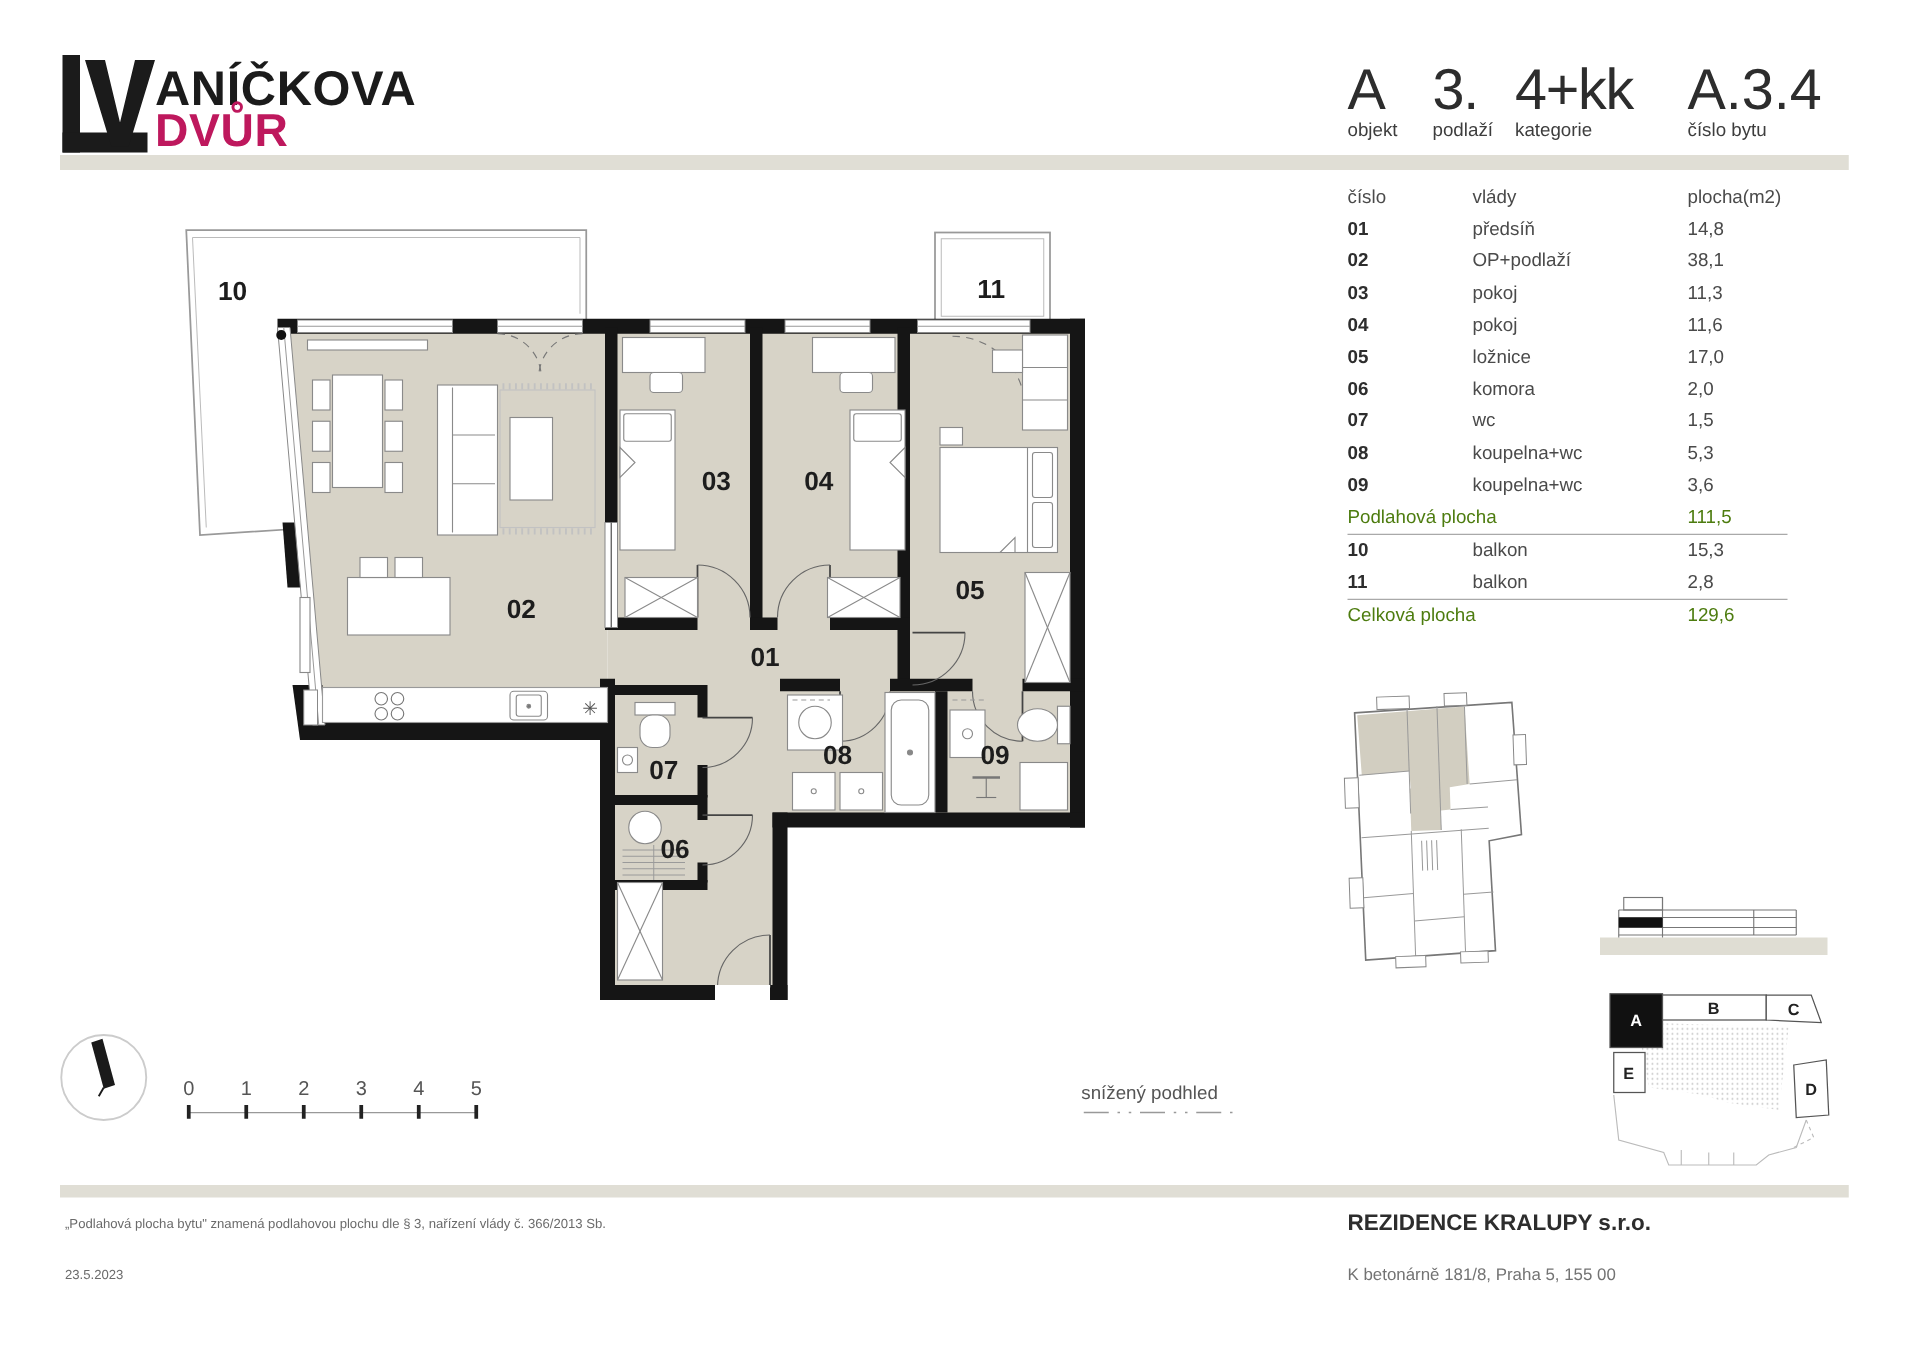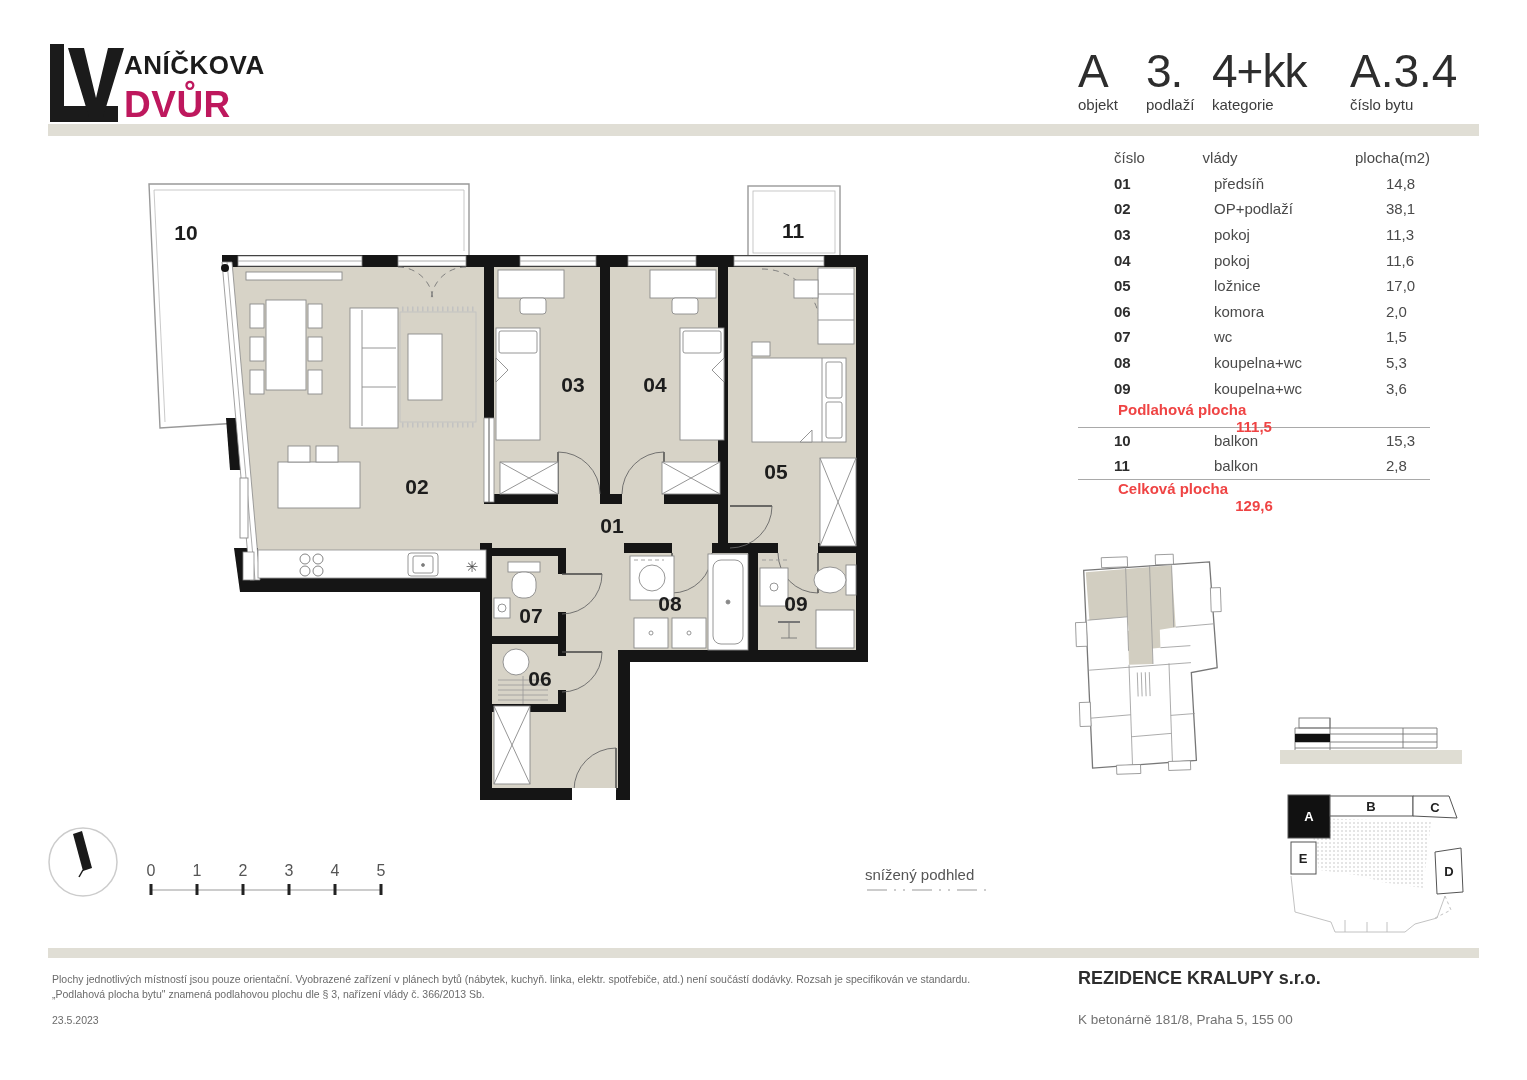--- a/index.html
+++ b/index.html
@@ -1,36 +1,36 @@
 <!DOCTYPE html>
 <html><head>
 <meta charset="utf-8">
 <style>
   html,body{margin:0;padding:0;background:#fff;}
   .page{position:relative;width:1527px;height:1080px;background:#ffffff;
         font-family:"Liberation Sans",sans-serif;overflow:hidden;color:#333;}
   .abs{position:absolute;}
   .bar{position:absolute;left:48px;width:1431px;background:#e0ded5;}
   
-  .brand-rest{position:absolute;left:124px;top:50px;font-size:26px;font-weight:800;
+  .brand-rest{position:absolute;left:124px;top:50px;font-size:39px;font-weight:800;
               letter-spacing:.5px;color:#1b1b1b;}
   .brand-line2{position:absolute;left:124px;top:84px;font-size:37px;font-weight:800;
                letter-spacing:.5px;color:#be185d;}
   
   .hval{position:absolute;top:44px;font-size:46px;font-weight:300;color:#2d2d2d;letter-spacing:-1px;}
   .hval.bold{font-weight:400;letter-spacing:0;}
   .hlab{position:absolute;top:96px;font-size:15px;color:#3d3d3d;}
   
   .areas{position:absolute;left:1078px;top:145px;width:352px;font-size:15px;color:#4a4a4a;}
   .trow{display:flex;height:25.6px;align-items:center;}
-  .c1{width:100px;margin-left:36px;} .c2{width:172px;} .c3{flex:1;}
+  .c1{width:100px;} .c2{width:172px;} .c3{flex:1;}
   .wide{width:272px;}
   .num{font-weight:700;color:#2d2d2d;}
   .sumrow{border-top:1px solid #a9a9a9;}
-  .boldrow{font-weight:700;color:#ef4444;flex-direction:column;}
+  .boldrow{font-weight:400;color:#4d7c0f;}
   
   .foot-small{position:absolute;left:52px;top:972px;font-size:10.5px;color:#6b6b6b;
               line-height:15px;white-space:nowrap;}
   .foot-date{position:absolute;left:52px;top:1014px;font-size:10.5px;color:#6b6b6b;}
   .company{position:absolute;left:1078px;top:968px;font-size:18px;font-weight:800;color:#2d2d2d;}
   .address{position:absolute;left:1078px;top:1012px;font-size:13.5px;color:#737373;}
   .legend-text{position:absolute;left:865px;top:866px;font-size:15px;color:#555;}
   svg text.rlabel{font-family:"Liberation Sans",sans-serif;font-size:21px;font-weight:700;fill:#1d1d1d;}
   svg text.small{font-family:"Liberation Sans",sans-serif;}
 </style>
@@ -479,19 +479,18 @@
       <polygon points="128,6 164,6 172,28 128,26" fill="#fff"></polygon>
       <text x="150" y="22" fill="#222" stroke="none">C</text>
       <rect x="6" y="52" width="25" height="32" fill="#fff"></rect>
       <text x="18" y="73" fill="#222" stroke="none">E</text>
       <polygon points="150,62 176,58 178,102 152,104" fill="#fff"></polygon>
       <text x="164" y="86" fill="#222" stroke="none">D</text>
     </g>
   </svg>
 
   <div class="foot-small">
-    <div>Plochy jednotlivých místností jsou pouze orientační. Vyobrazené zařízení v plánech bytů (nábytek, kuchyň. linka, elektr. spotřebiče, atd.) není součástí dodávky. Rozsah je specifikován ve standardu.</div>
     <div>„Podlahová plocha bytu" znamená podlahovou plochu dle § 3, nařízení vlády č. 366/2013 Sb.</div>
   </div>
   <div class="foot-date">23.5.2023</div>
   <div class="company">REZIDENCE KRALUPY s.r.o.</div>
   <div class="address">K betonárně 181/8, Praha 5, 155 00</div>
 </div>
 
 </body></html>

